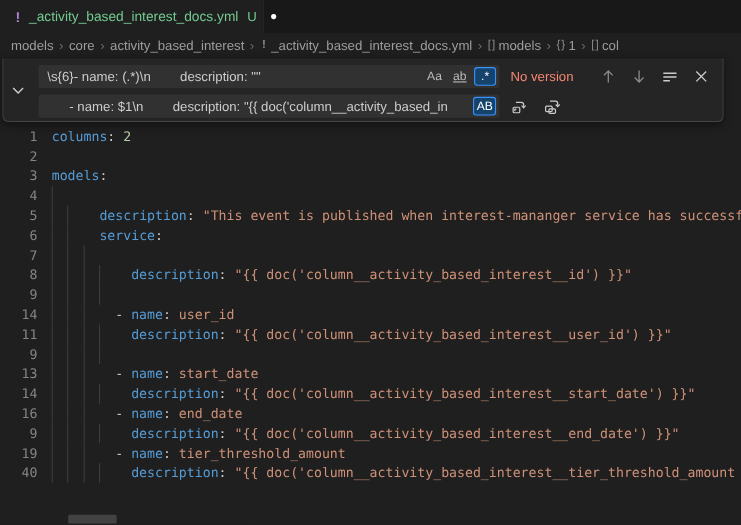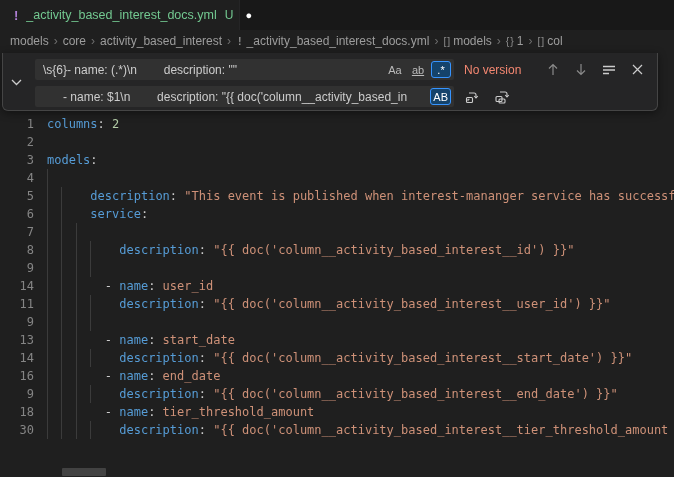--- a/index.html
+++ b/index.html
@@ -209,28 +209,28 @@
         </div>
         <div class="cl">
           <span class="ln">9</span>
           <span class="guide" style="left: 47px;"></span>
           <span class="guide" style="left: 61.44px;"></span>
           <span class="guide" style="left: 75.88px;"></span>
           <span class="guide" style="left: 90.32px;"></span>
           <span class="code"><span class="tok-punc">          </span><span class="tok-key">description</span><span class="tok-punc">: </span><span class="tok-str">"{{ doc('column__activity_based_interest__end_date') }}"</span></span>
         </div>
         <div class="cl">
-          <span class="ln">18</span>
+          <span class="ln">19</span>
           <span class="guide" style="left: 47px;"></span>
           <span class="guide" style="left: 61.44px;"></span>
           <span class="guide" style="left: 75.88px;"></span>
           <span class="code"><span class="tok-punc">        - </span><span class="tok-key">name</span><span class="tok-punc">: </span><span class="tok-str">tier_threshold_amount</span></span>
         </div>
         <div class="cl">
-          <span class="ln">30</span>
+          <span class="ln">40</span>
           <span class="guide" style="left: 47px;"></span>
           <span class="guide" style="left: 61.44px;"></span>
           <span class="guide" style="left: 75.88px;"></span>
           <span class="guide" style="left: 90.32px;"></span>
           <span class="code"><span class="tok-punc">          </span><span class="tok-key">description</span><span class="tok-punc">: </span><span class="tok-str">"{{ doc('column__activity_based_interest__tier_threshold_amount</span></span>
         </div>
       </div>
     <div class="hscroll"></div>
   </div>
 

